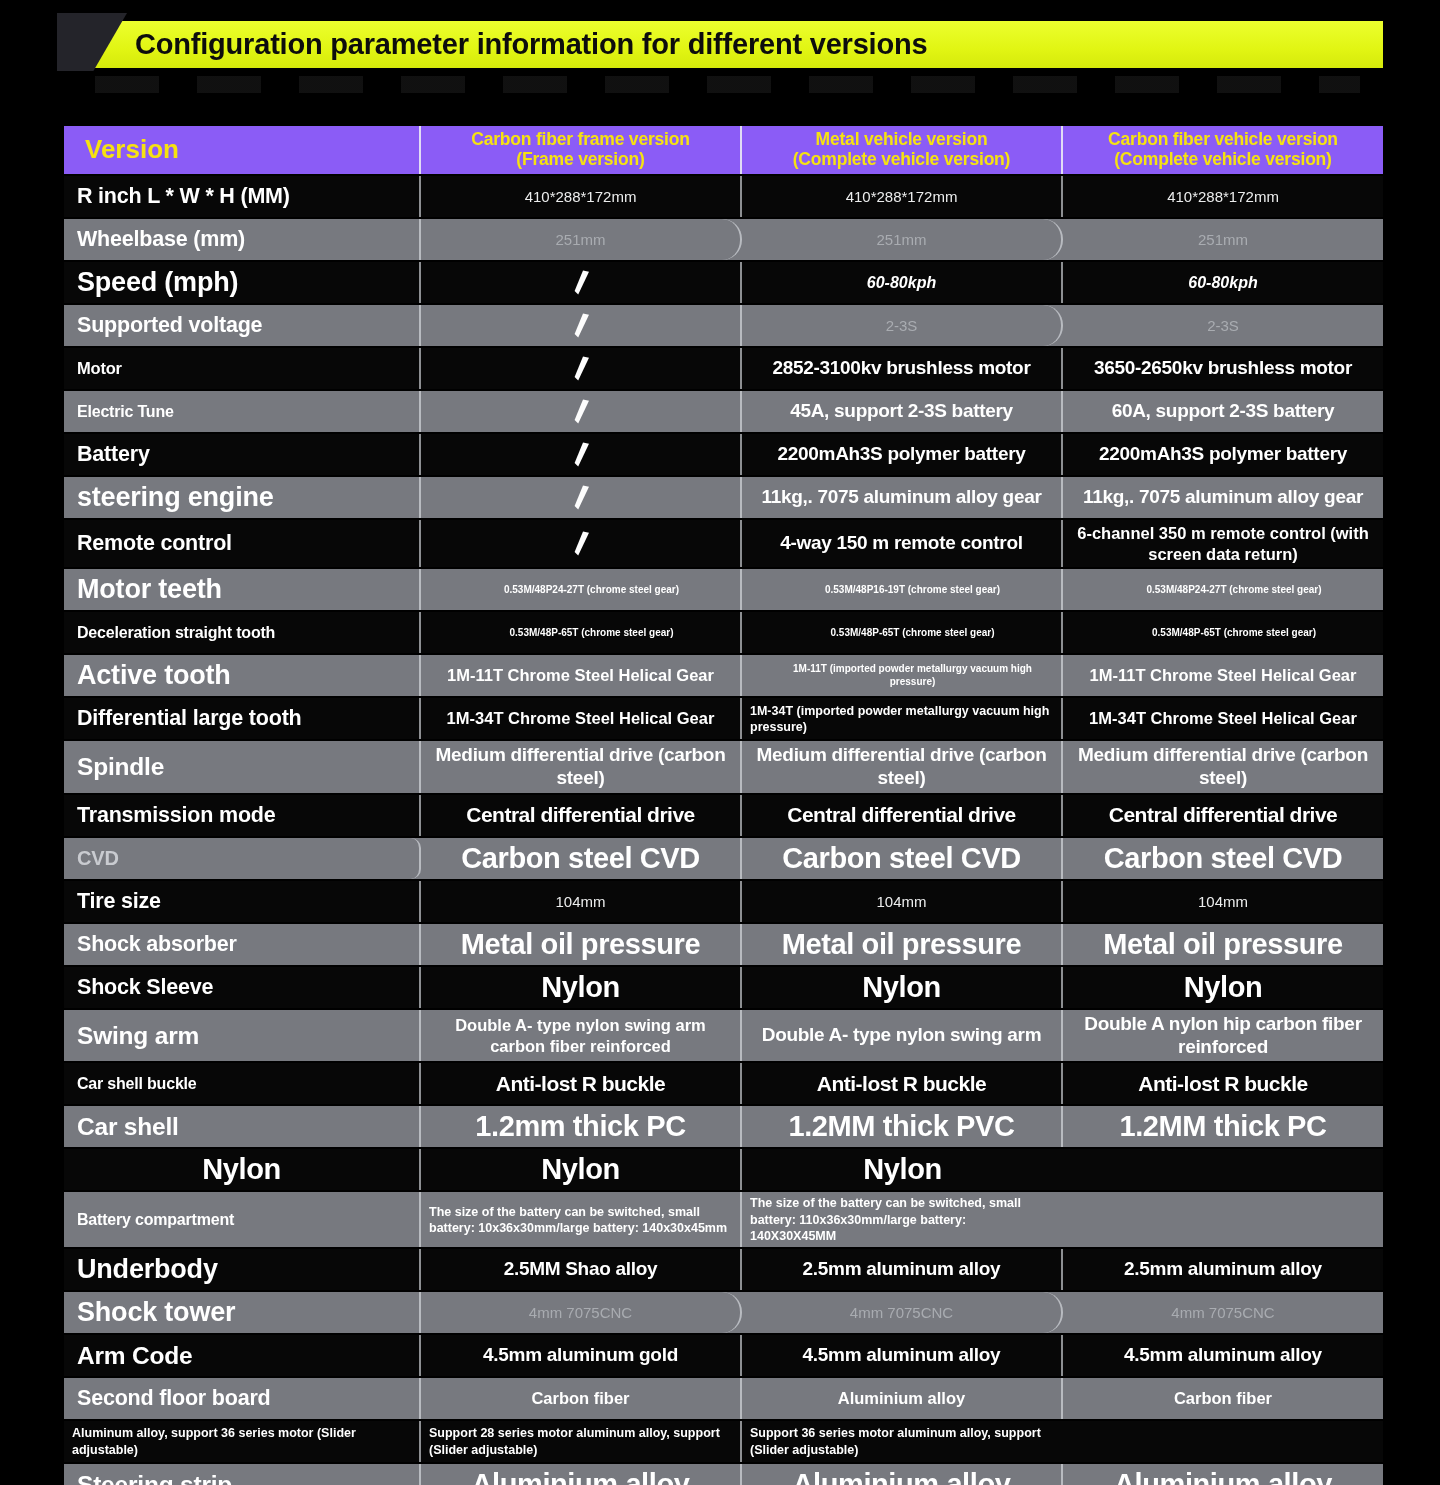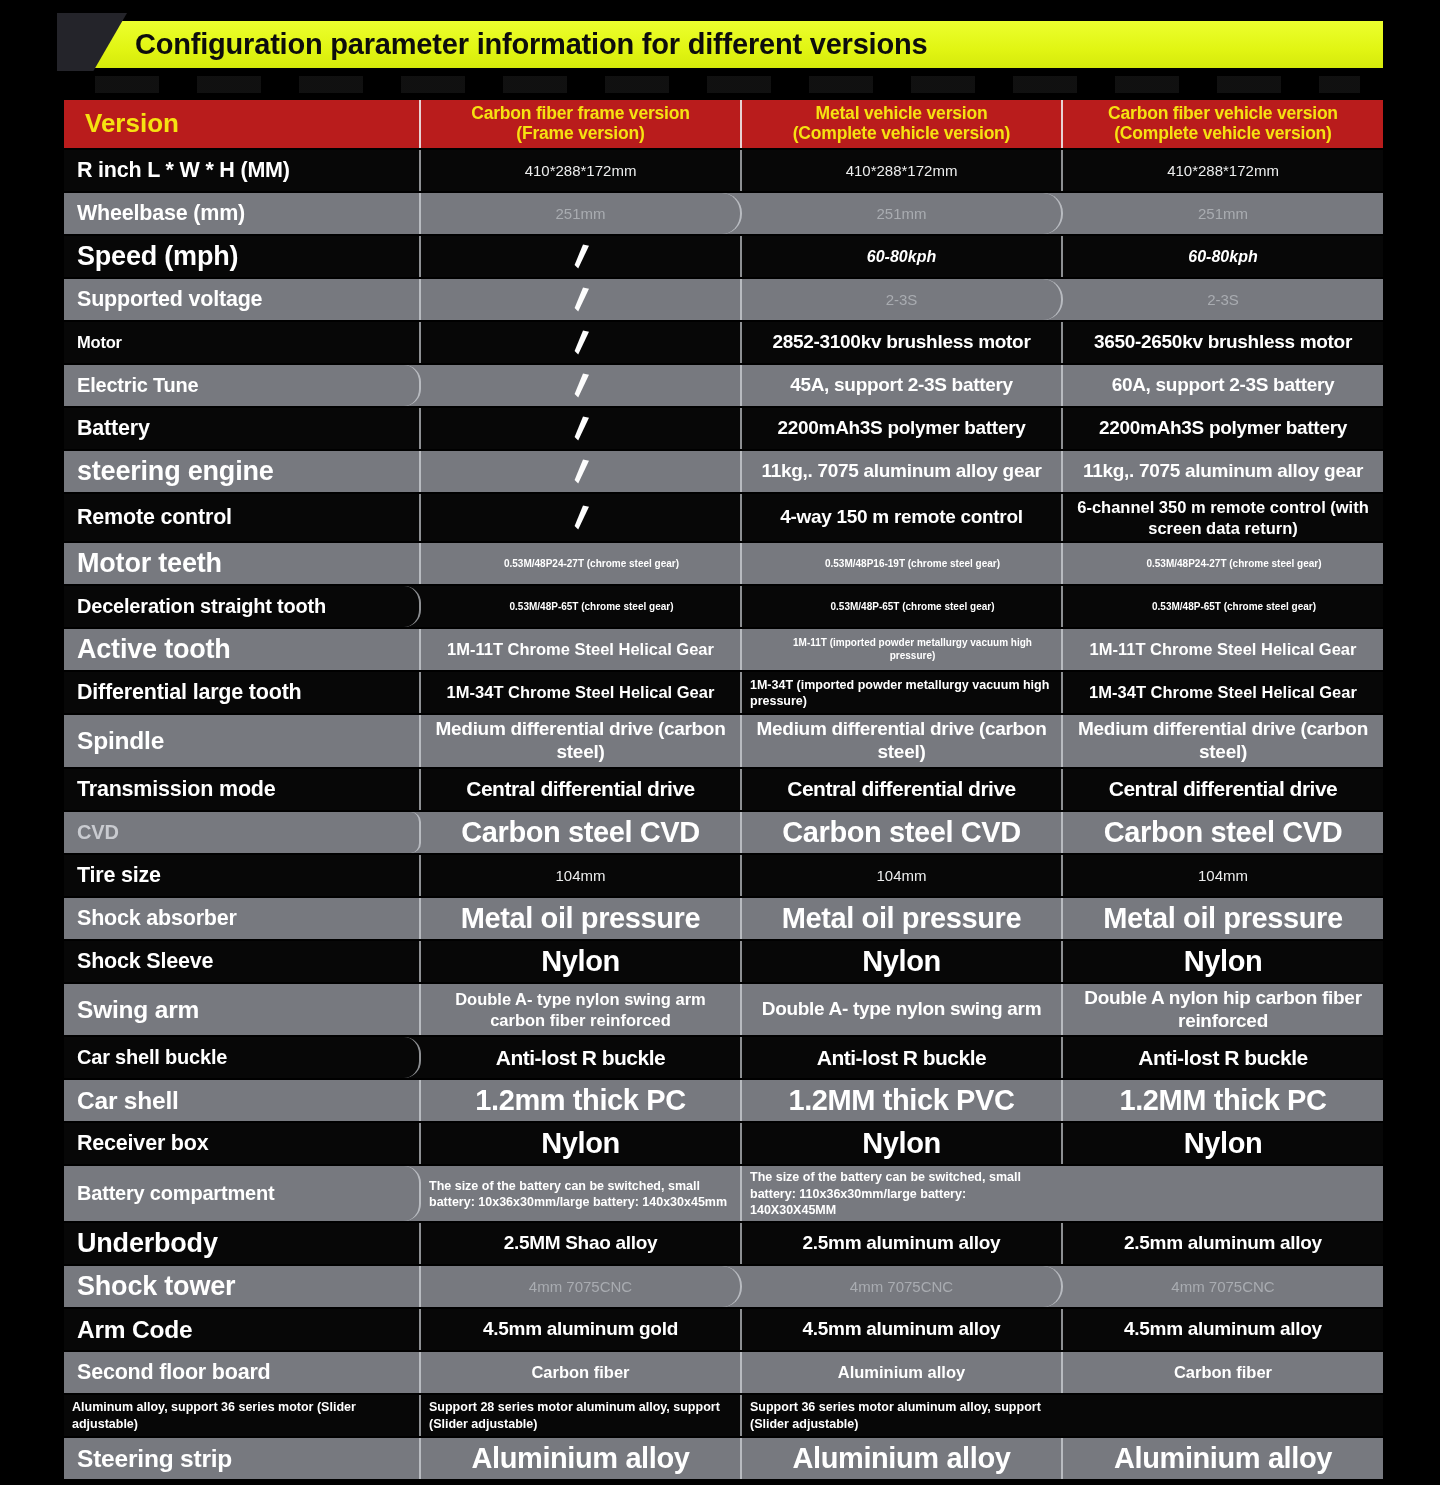--- a/index.html
+++ b/index.html
@@ -24,21 +24,21 @@
   
   .smudge{
     position:absolute;left:95px;top:76px;width:1265px;height:17px;opacity:.75;
     background:repeating-linear-gradient(90deg,#161616 0 64px,#000 64px 102px);
   }
   
   .spec-table{position:absolute;left:64px;top:100px;width:1319px;}
   .thead,.row{
     display:grid;grid-template-columns:357px 321px 321px 320px;
   }
-  .thead{background:#b91c1c;min-height:48px;}
+  .thead{background:#8b5cf6;min-height:48px;margin-top:26px;}
   .th{
     display:flex;flex-direction:column;align-items:center;justify-content:center;
     text-align:center;color:#f6e211;border-right:2px solid rgba(240,242,245,.85);
     padding:3px 6px;line-height:1.12;
   }
   .th:last-child{border-right:none;}
   .th-version{align-items:flex-start;padding-left:21px;}
   .th-version span{font-size:26px;font-weight:700;}
   .th-title,.th-sub{font-size:17.5px;font-weight:700;letter-spacing:-0.2px;}
   .row{border-top:2px solid #000;min-height:41px;}
@@ -46,21 +46,21 @@
   .row.gray{background:#77797f;}
   .cell{
     display:flex;align-items:center;justify-content:center;text-align:center;
     color:#fff;padding:3px 8px;border-right:2px solid rgba(225,228,232,.62);
   }
   .cell:last-child{border-right:none;}
   .label{justify-content:flex-start;text-align:left;padding-left:13px;
     font-size:21.5px;font-weight:700;letter-spacing:-0.2px;}
   .lab-xl{font-size:24.5px;}
   .lab-lg{font-size:27px;}
-  .lab-sm{font-size:20px;border-radius:17px;}
+  .lab-sm{font-size:16px;}
   .lab-xs{font-size:16.5px;}
   .lab-dim{font-size:20px;color:#c9cbd0;border-radius:10px;}
   
   .v-lg{font-size:29px;font-weight:700;letter-spacing:-0.4px;}
   .v-mlg{font-size:21px;font-weight:700;letter-spacing:-0.5px;}
   .v-md{font-size:19px;font-weight:700;letter-spacing:-0.3px;line-height:1.2;}
   .v-md17{font-size:16.5px;font-weight:700;line-height:1.25;}
   .v-smb{font-size:10px;font-weight:700;line-height:1.25;padding-left:30px;}
   .v-sm{font-size:15px;font-weight:400;color:#eceded;}
   .v-sm.dim{color:#a9acb1;border-radius:20px;}
@@ -252,21 +252,20 @@
         <div class="cell value v-mlg">Anti-lost R buckle</div>
         <div class="cell value v-mlg">Anti-lost R buckle</div>
       </div>
       <div class="row gray">
         <div class="cell label lab-xl">Car shell</div>
         <div class="cell value v-lg">1.2mm thick PC</div>
         <div class="cell value v-lg">1.2MM thick PVC</div>
         <div class="cell value v-lg">1.2MM thick PC</div>
       </div>
       <div class="row black">
-        <div class="cell label ">Receiver box</div>
         <div class="cell value v-lg">Nylon</div>
         <div class="cell value v-lg">Nylon</div>
         <div class="cell value v-lg">Nylon</div>
       </div>
       <div class="row gray">
         <div class="cell label lab-sm">Battery compartment</div>
         <div class="cell value v-xs">The size of the battery can be switched, small battery: 10x36x30mm/large battery: 140x30x45mm</div>
         <div class="cell value v-xs">The size of the battery can be switched, small battery: 110x36x30mm/large battery: 140X30X45MM</div>
       </div>
       <div class="row black">

